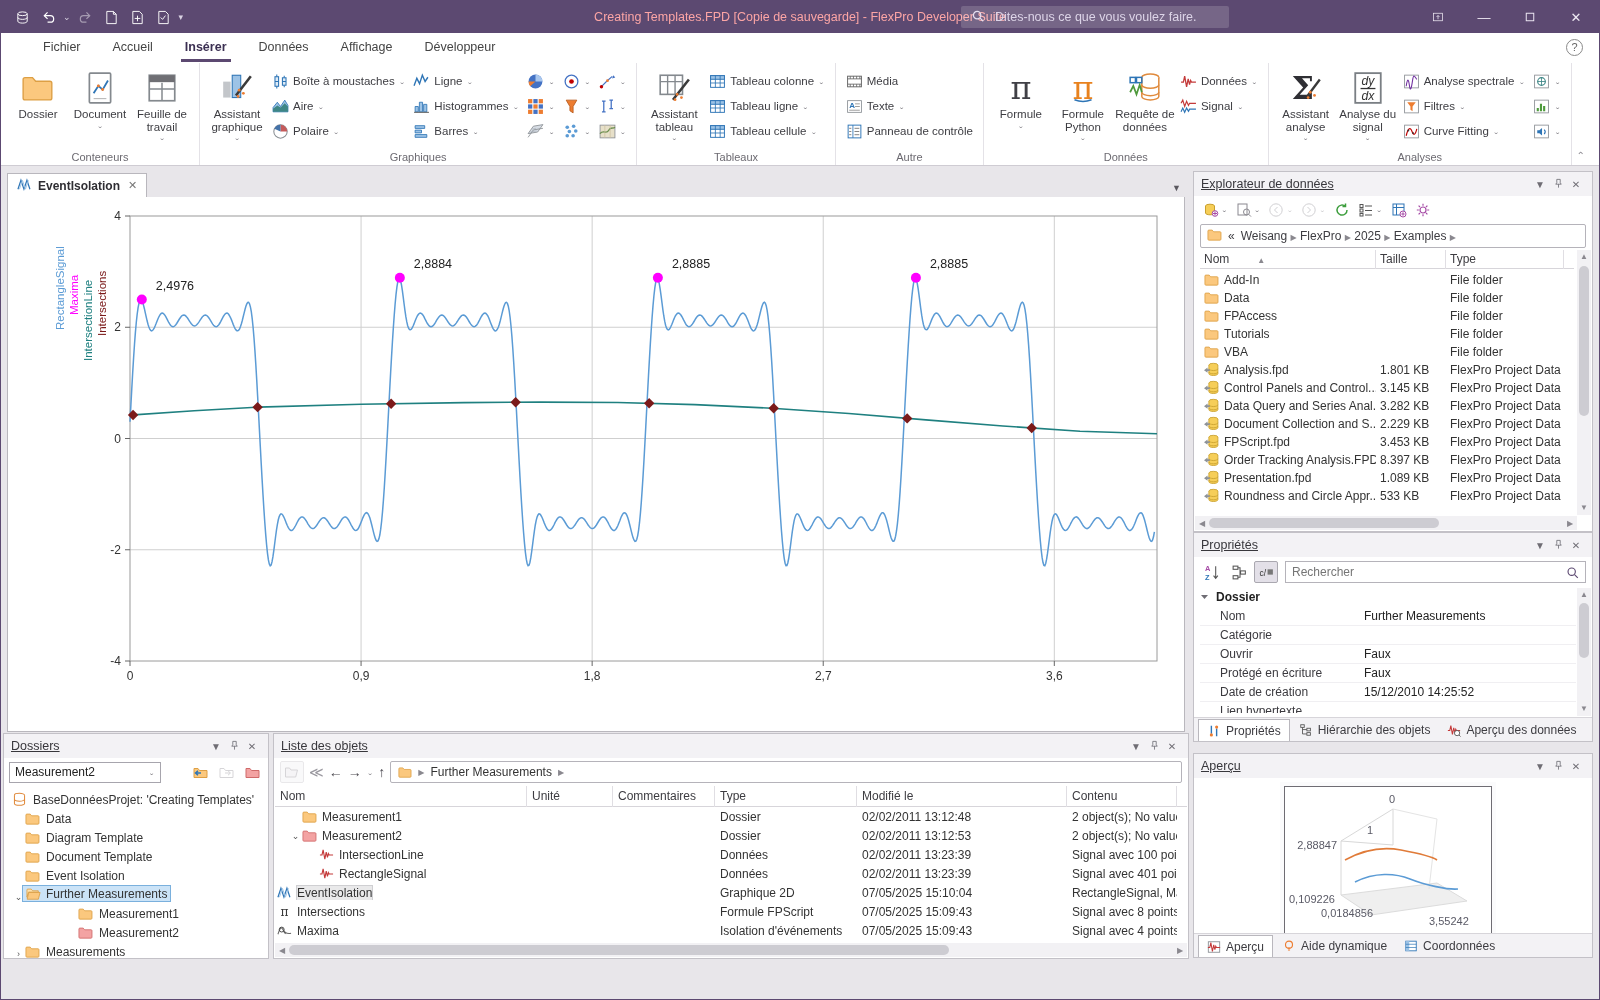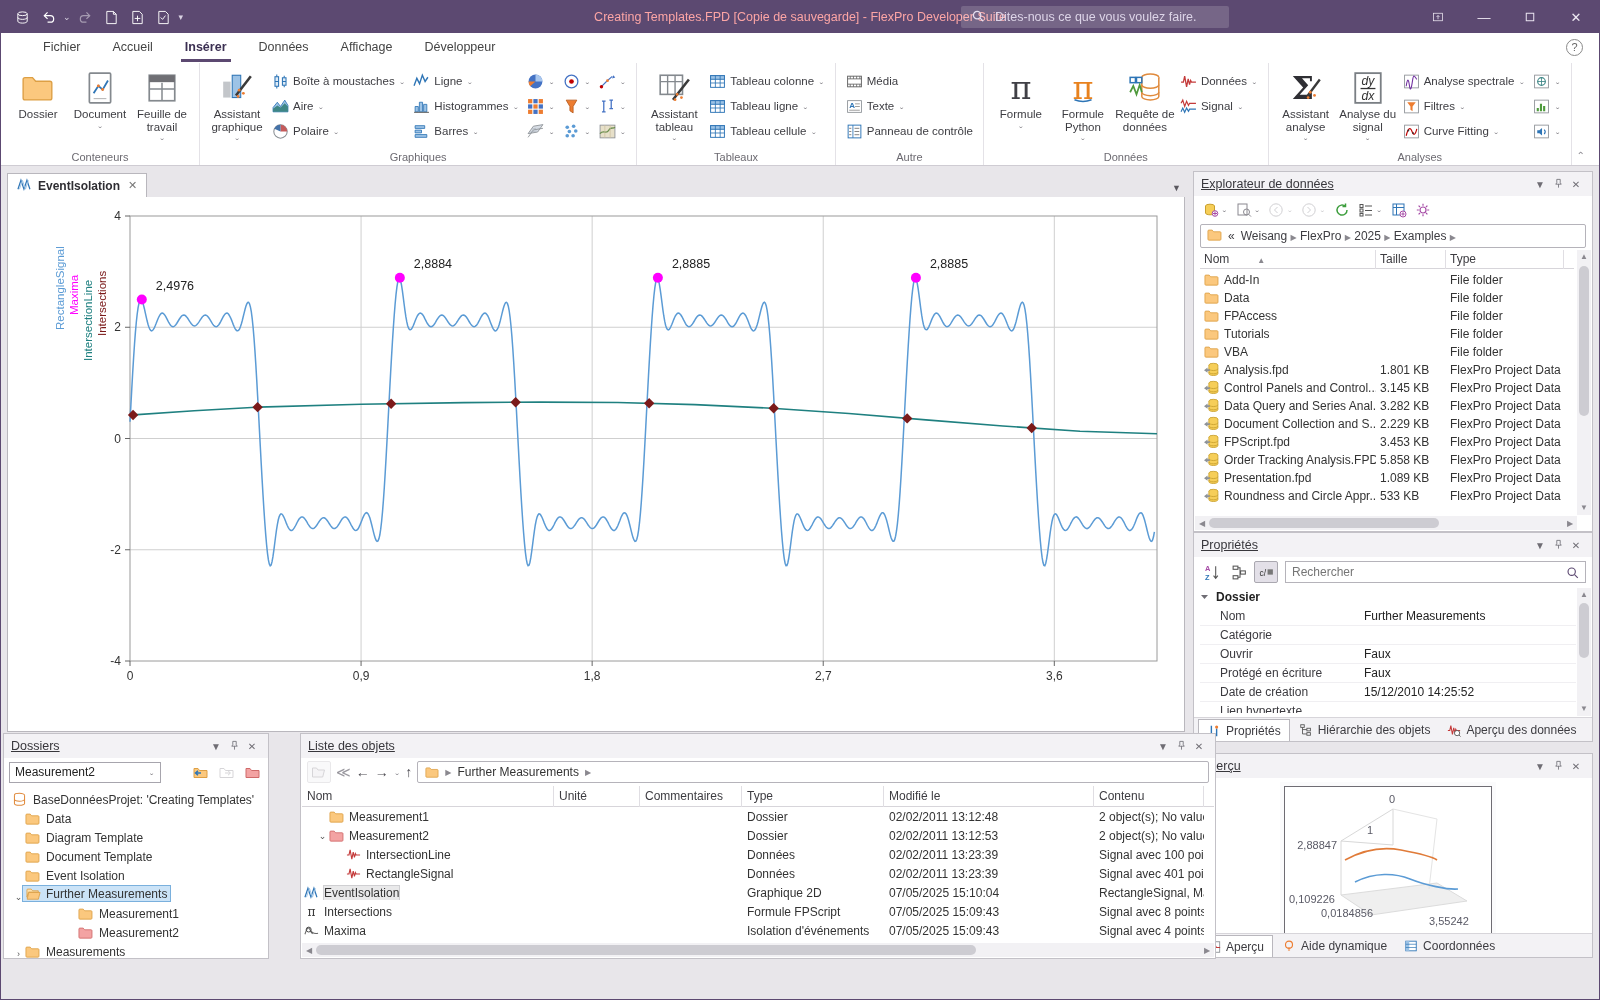--- a/index.html
+++ b/index.html
@@ -893,21 +893,21 @@
           </div>
           <div class="frow">
       <span class="gc" style="width:176px; display:flex; align-items:center;"><span class="fico"><svg viewBox="0 0 16 16">
                   <g transform="translate(3.5,0)">
                     <ellipse cx="6.5" cy="3.3" rx="4.8" ry="1.9" fill="#F6CE58" stroke="#C9A02E" stroke-width=".9"></ellipse>
                     <path d="M1.7 3.3v9.2c0 1 2.1 1.9 4.8 1.9s4.8-.9 4.8-1.9V3.3" fill="#F6CE58" stroke="#C9A02E" stroke-width=".9"></path>
                     <path d="M1.7 7.2c0 1 2.1 1.9 4.8 1.9s4.8-.9 4.8-1.9M1.7 10.7c0 1 2.1 1.9 4.8 1.9s4.8-.9 4.8-1.9" fill="none" stroke="#C9A02E" stroke-width=".9"></path>
                   </g>
                   <path d="M0 8.7l3.8-2.8v1.8h2.4v2H3.8v1.8z" fill="#8d9297"></path>
                 </svg></span>Order Tracking Analysis.FPD</span>
-      <span class="gc" style="width:70px">5.858 KB</span>
+      <span class="gc" style="width:70px">8.397 KB</span>
       <span class="gc" style="width:118px">FlexPro Project Data</span>
           </div>
           <div class="frow">
       <span class="gc" style="width:176px; display:flex; align-items:center;"><span class="fico"><svg viewBox="0 0 16 16">
                   <g transform="translate(3.5,0)">
                     <ellipse cx="6.5" cy="3.3" rx="4.8" ry="1.9" fill="#F6CE58" stroke="#C9A02E" stroke-width=".9"></ellipse>
                     <path d="M1.7 3.3v9.2c0 1 2.1 1.9 4.8 1.9s4.8-.9 4.8-1.9V3.3" fill="#F6CE58" stroke="#C9A02E" stroke-width=".9"></path>
                     <path d="M1.7 7.2c0 1 2.1 1.9 4.8 1.9s4.8-.9 4.8-1.9M1.7 10.7c0 1 2.1 1.9 4.8 1.9s4.8-.9 4.8-1.9" fill="none" stroke="#C9A02E" stroke-width=".9"></path>
                   </g>
                   <path d="M0 8.7l3.8-2.8v1.8h2.4v2H3.8v1.8z" fill="#8d9297"></path>
@@ -1196,21 +1196,21 @@
           <div class="trow" style="padding-left:8px;">
             <span class="texp">›</span>
             <span class="tico"><svg viewBox="0 0 16 16">
                 <path d="M1 4.2c0-.5.4-.9.9-.9h3.6l1.6 1.8h6.9c.5 0 .9.4.9.9v7.1c0 .5-.4.9-.9.9H1.9c-.5 0-.9-.4-.9-.9z" fill="#FBC87E" stroke="#DD9F44" stroke-width=".9"></path>
               </svg></span>
             <span>Measurements</span>
           </div>
         </div>
     </div>
 
-    <div class="panel" style="left:272px; top:567px; width:916px; height:226px;margin-left:27px;">
+    <div class="panel" style="left:272px; top:567px; width:916px; height:226px;">
       <div class="panel-h">
         <span class="ph-title">Liste des objets</span>
         <span class="ph-ic">▼</span>
         <span class="ph-ic"><svg viewBox="0 0 16 16">
               <path d="M5.5 2h5v5l1.5 2h-8L5.5 7zM8 9v5" fill="none" stroke="#6f6d74" stroke-width="1.2"></path>
             </svg></span>
         <span class="ph-ic">✕</span>
       </div>
       <div class="otoolbar">
         <span class="tbtn dis" style="border:1px solid #c9c7cd; background:#f2f1f4;">

